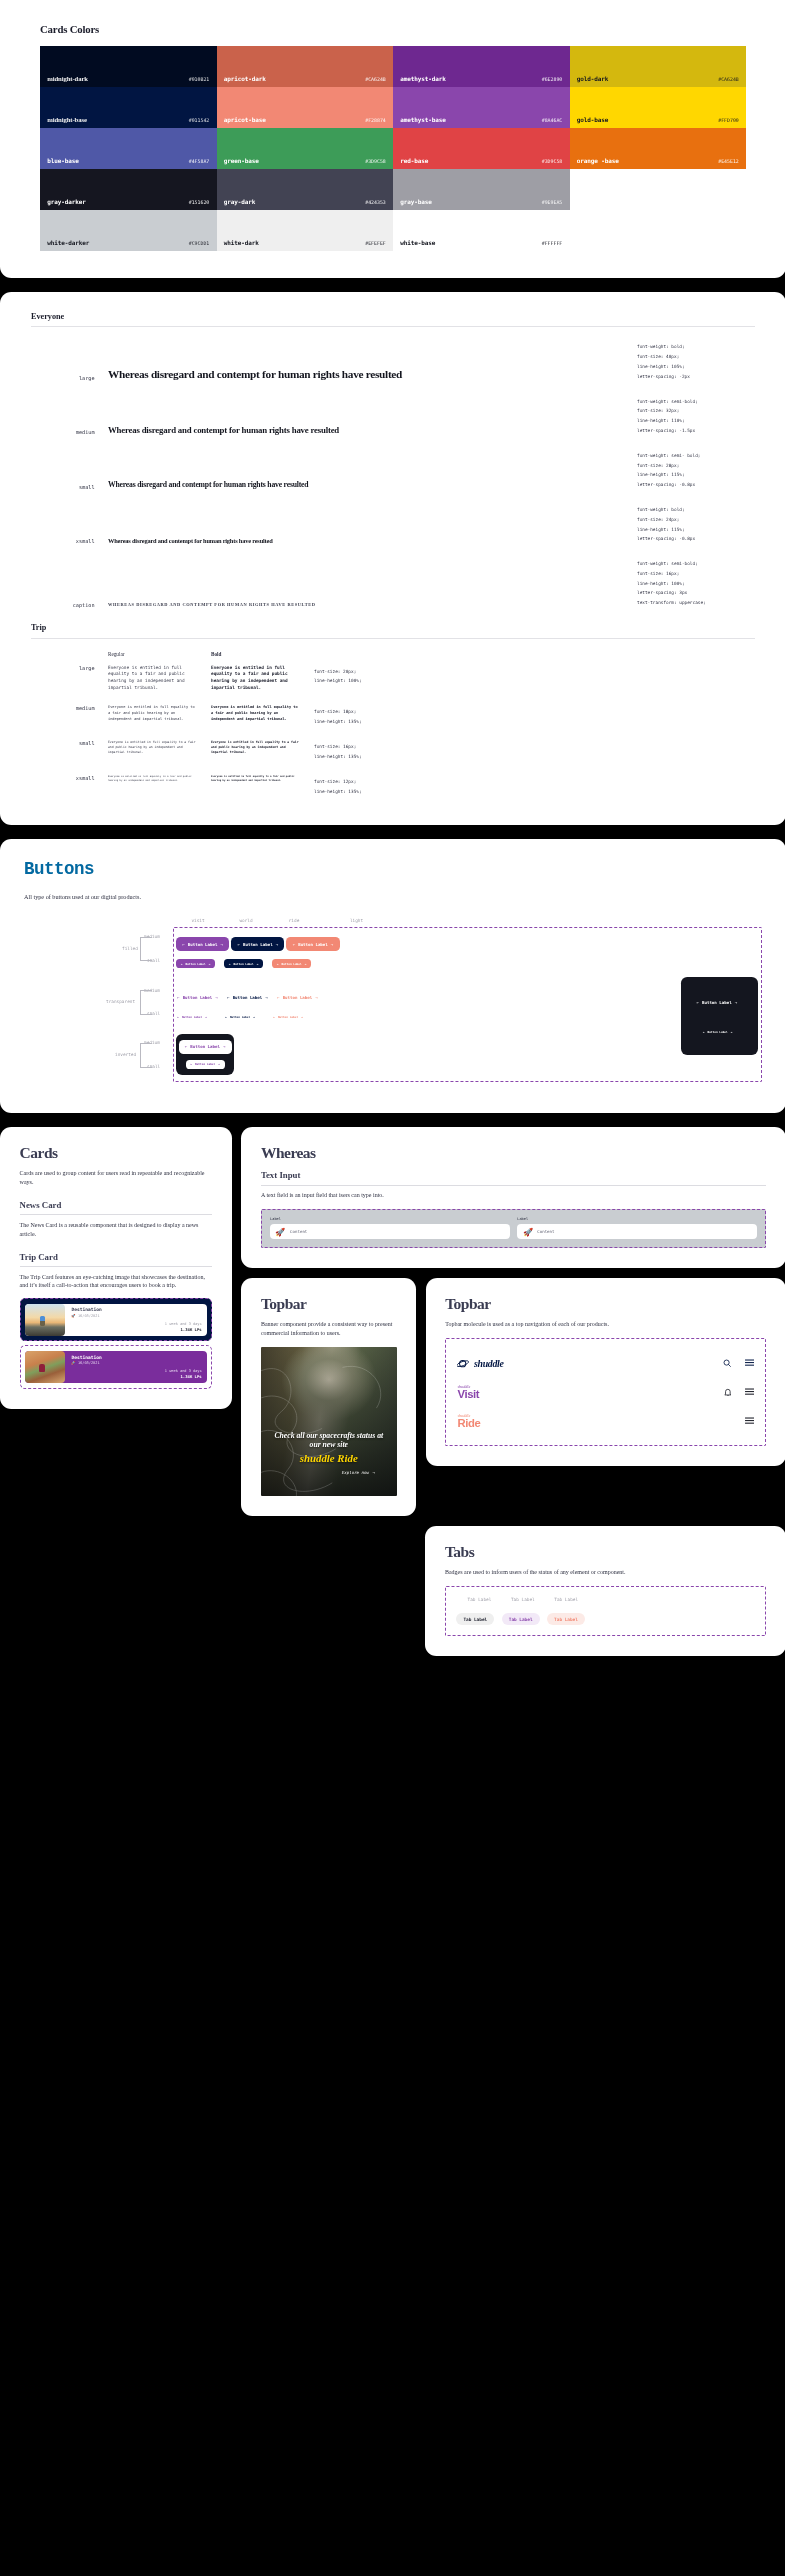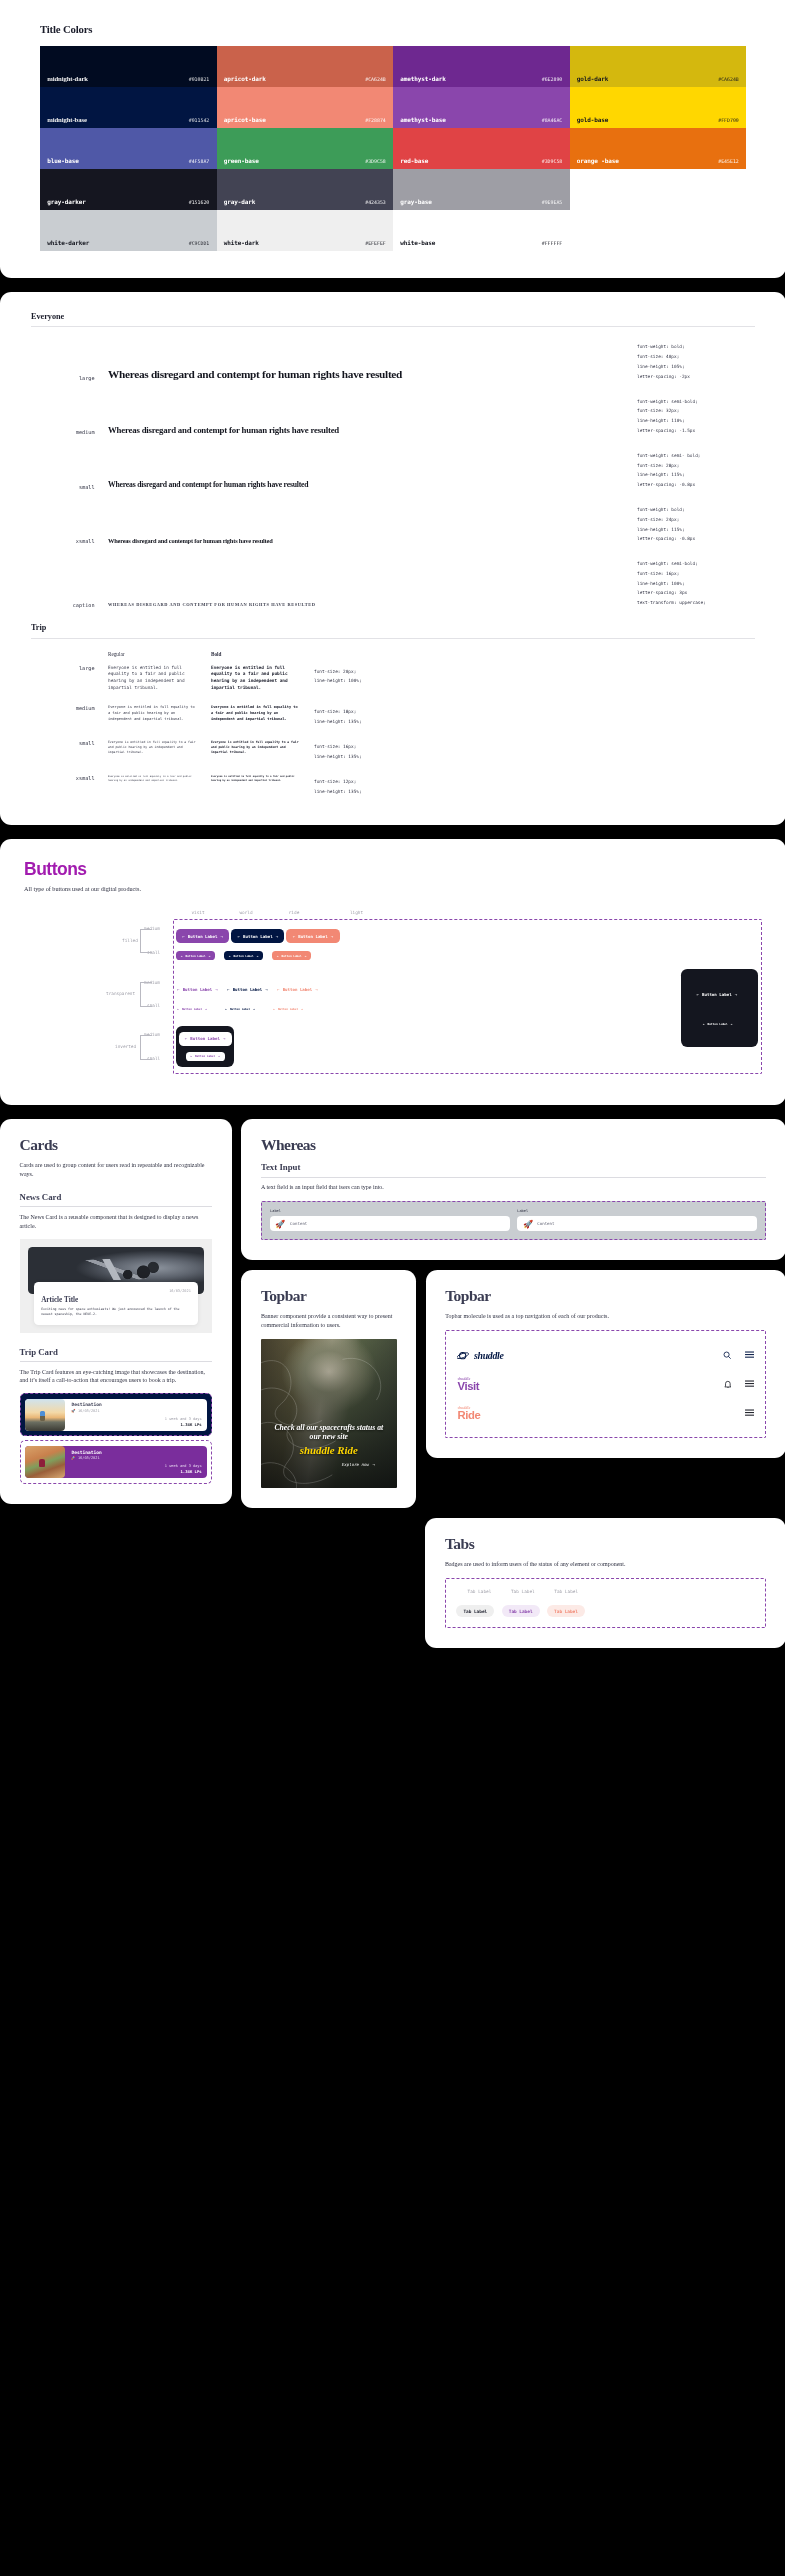--- a/index.html
+++ b/index.html
@@ -73,22 +73,22 @@
   .colhdr { font-family: "Liberation Serif", serif; font-size: 5.2px; color: #2f3142; margin-bottom: 7.2px; }
   .colhdr.b { font-weight: bold; }
   .tx-large  { font-size: 4.4px; line-height: 1.55; }
   .tx-medium { font-size: 3.6px;   line-height: 1.6; }
   .tx-small  { font-size: 3.1px;   line-height: 1.6; }
   .tx-xsmall { font-size: 2.4px; line-height: 1.6; }
 
   
   #buttons-panel { margin: 0 0 13.4px 0; padding: 20.6px 24px 31px 24px; }
   .big-title {
-    font-family: Liberation Sans, sans-serif; font-weight: bold;
-    font-size: 17.5px; letter-spacing: -0.5px; color: #a21caf; margin-bottom: 5px;
+    font-family: Liberation Mono, monospace; font-weight: bold;
+    font-size: 17.5px; letter-spacing: -0.5px; color: #0369a1; margin-bottom: 14px;
   }
   .lede { font-size: 6.2px; color: #2f3142; margin-bottom: 17.5px; }
   .btn-cols-hdr { display: flex; margin-left: 150px; margin-bottom: 4.1px; }
   .btn-cols-hdr span {
     flex: 0 0 48px; text-align: center;
     font-family: "DejaVu Sans Mono", monospace; font-size: 4.4px; color: #9e9ea8;
   }
   .btn-cols-hdr span:last-child { flex: 0 0 77px; }
   .btn-zone { position: relative; border: 0.5px dashed #8a46ac; border-radius: 1.5px;
               margin-left: 149px; padding: 6.2px 0 6.2px 0; }
@@ -264,21 +264,21 @@
 
   .gap { height: 13.4px; }
   svg { display: block; }
 </style>
 </head>
 <body>
 
 <div class="page">
 
   <section class="panel" id="colors-panel">
-    <div class="sec-title">Title Colors</div>
+    <div class="sec-title">Cards Colors</div>
     <div class="swatch-grid">
       <div class="swatch-col">
         <div class="swatch serif" style="background:#010B21;color:#EFEFEF">
           <span class="sw-name">midnight-dark</span>
           <span class="sw-hex">#010B21</span>
         </div>
         <div class="swatch serif" style="background:#011542;color:#EFEFEF">
           <span class="sw-name">midnight-base</span>
           <span class="sw-hex">#011542</span>
         </div>
@@ -659,28 +659,20 @@
 
     <div class="col-left">
       <section class="panel card-pad">
         <div class="comp-title">Cards</div>
         <div class="comp-desc">Cards are used to group content for users read in repeatable and recognizable ways.</div>
 
         <div class="sub-h">News Card</div>
         <div class="sub-rule"></div>
         <div class="comp-desc">The News Card is a reusable component that is designed to display a news article.</div>
 
-        <div class="news-stage">
-          <div class="news-img"></div>
-          <div class="news-body">
-            <div class="news-date">16/03/2021</div>
-            <div class="news-title">Article Title</div>
-            <div class="news-text">Exciting news for space enthusiasts! We just announced the launch of the newest spaceship, the NEUE-2.</div>
-          </div>
-        </div>
 
         <div class="sub-h">Trip Card</div>
         <div class="sub-rule"></div>
         <div class="comp-desc">The Trip Card  features an eye-catching image that showcases the destination, and it’s itself a call-to-action that encourages users to book a trip.</div>
 
         <div class="trip-zone">
           <div class="trip-card dark">
             <div class="trip-inner white">
               <div class="trip-thumb thumb-a"></div>
               <div class="trip-meta">

